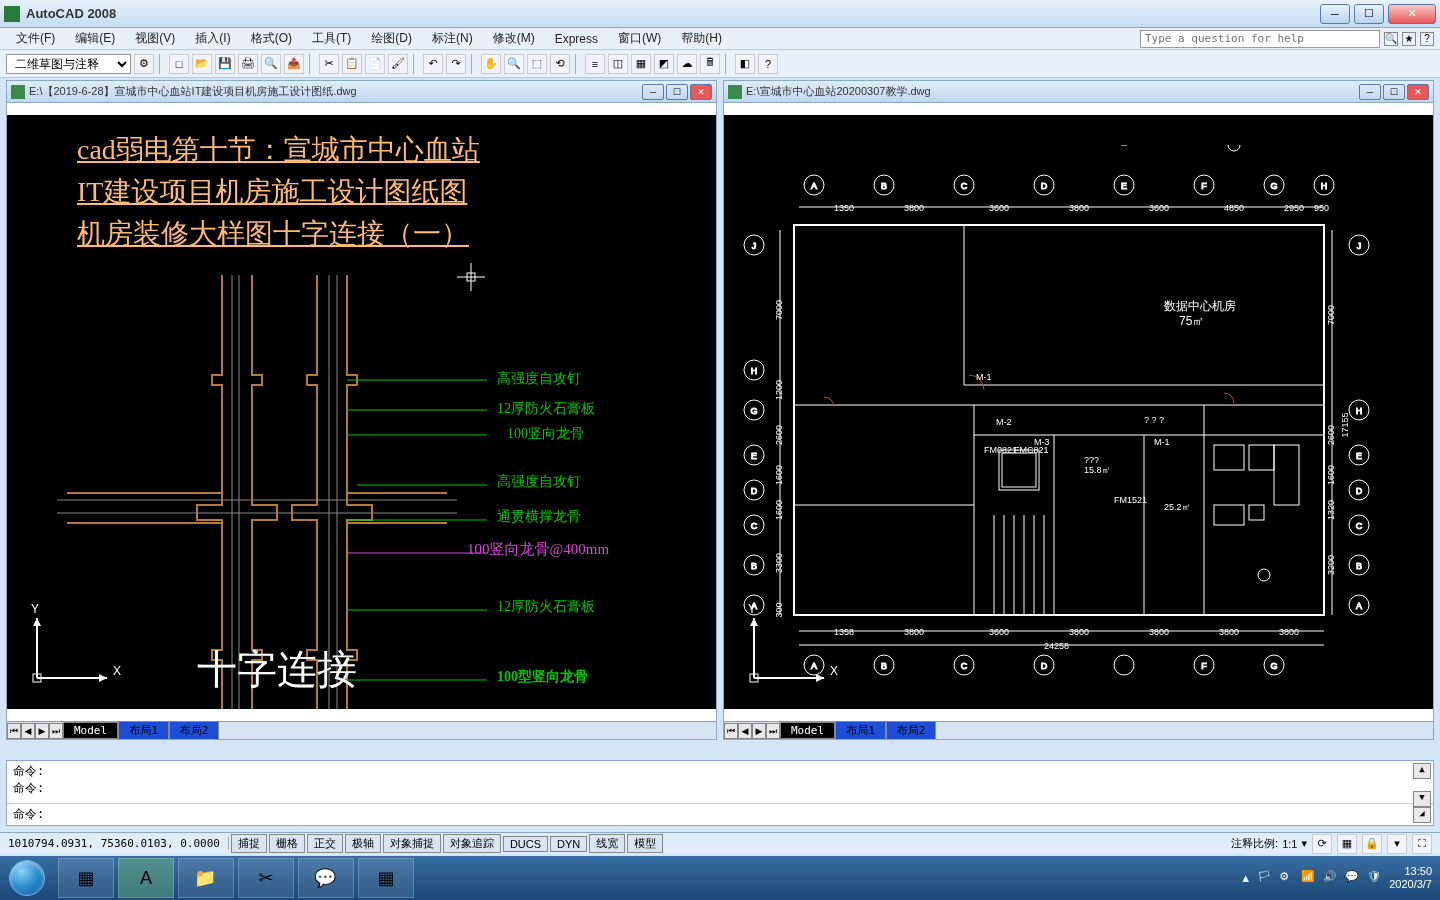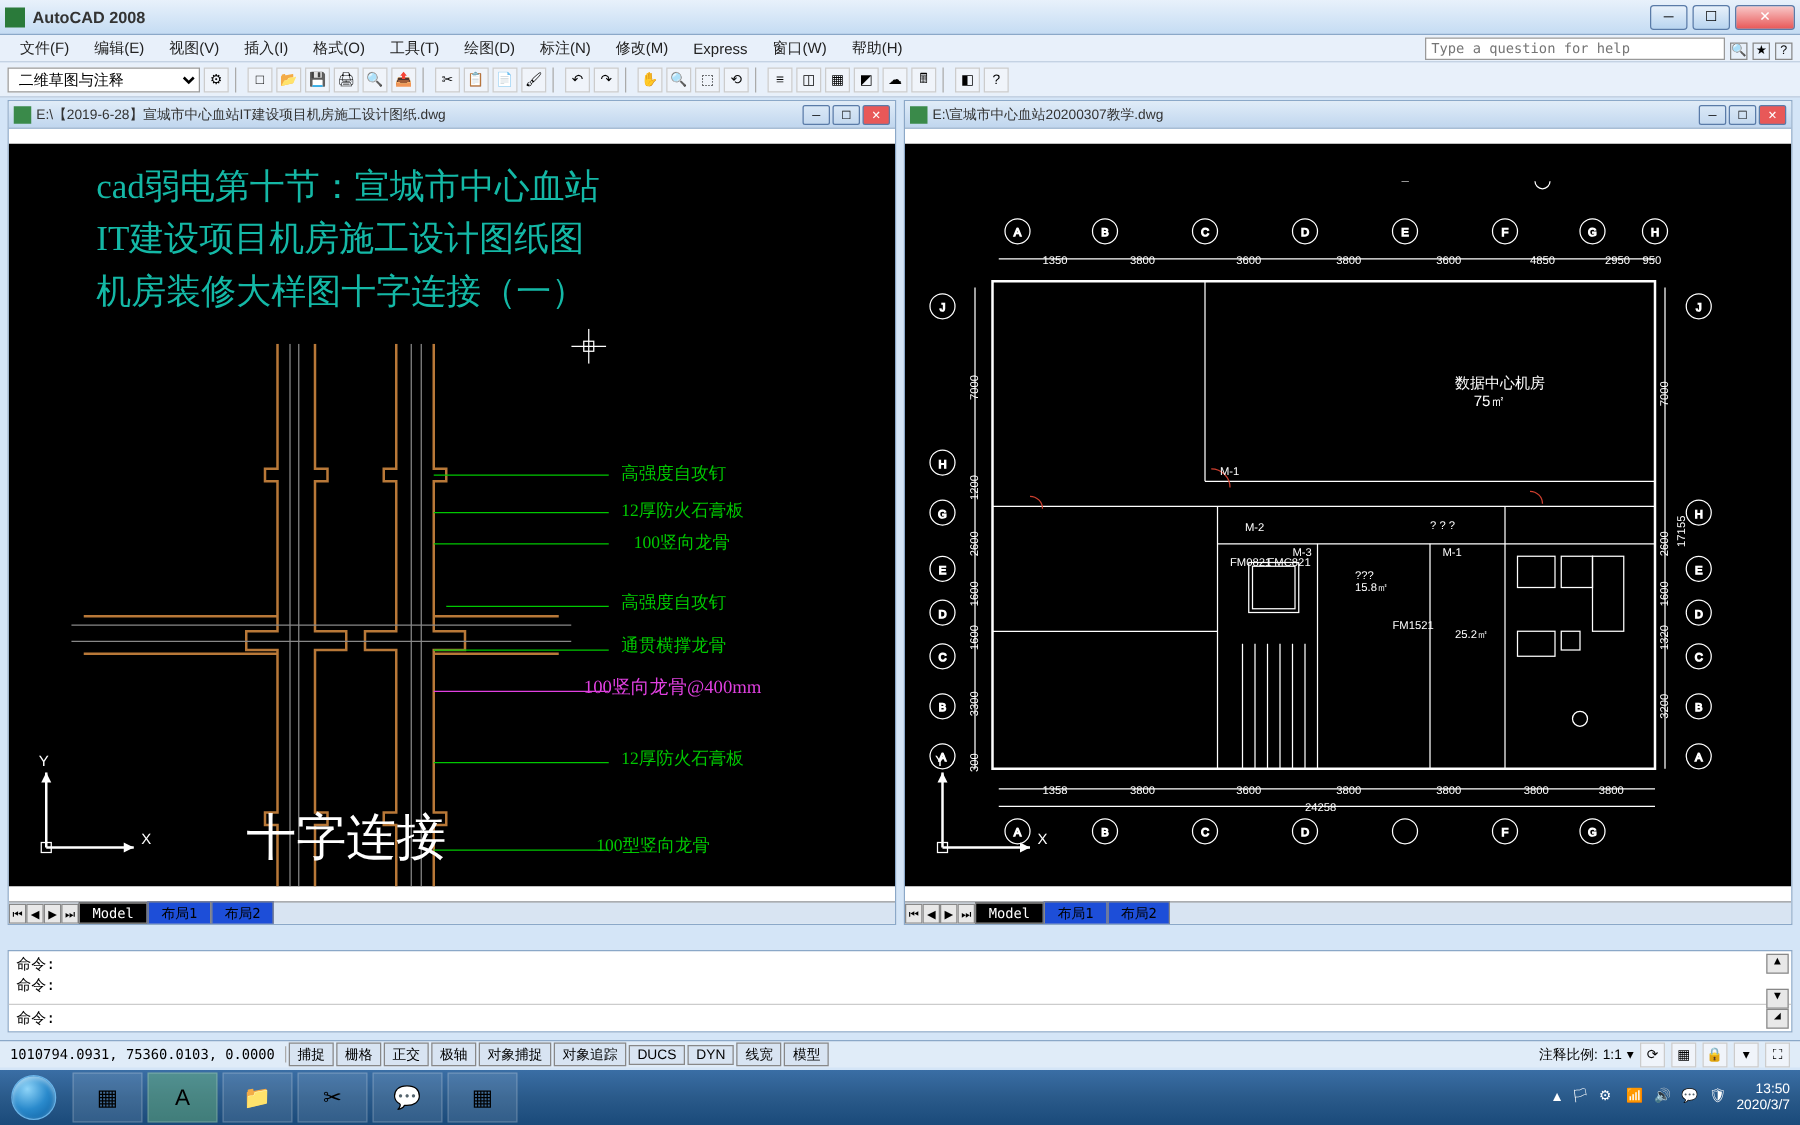--- a/index.html
+++ b/index.html
@@ -7,43 +7,43 @@
 .titlebar { height: 28px; background: linear-gradient(to bottom, #e8f1fb, #c5dcf3); display: flex; align-items: center; padding: 0 4px; border-bottom: 1px solid #8ba8c8; }
 .titlebar .app-icon { width: 16px; height: 16px; background: #2a7a3a; margin-right: 6px; display: inline-block; }
 .titlebar .title { flex: 1; font-weight: bold; color: #333; font-size: 13px; }
 .winbtns { display: flex; gap: 4px; }
 .winbtn { width: 30px; height: 20px; border: 1px solid #5a7ba8; border-radius: 3px; display: flex; align-items: center; justify-content: center; font-size: 11px; cursor: pointer; }
 .winbtn.min { background: linear-gradient(#e8f1fb,#b8d4ef); }
 .winbtn.max { background: linear-gradient(#e8f1fb,#b8d4ef); }
 .winbtn.close { background: linear-gradient(#f8c8c8,#e85858); width: 48px; color: #fff; }
 .menubar { height: 22px; background: #e8f0fa; display: flex; align-items: center; padding: 0 6px; gap: 0; border-bottom: 1px solid #b8c8dc; }
 .menuitem { padding: 2px 10px; cursor: pointer; color: #222; }
-.help-search { margin-left: auto; display: flex; align-items: flex-end; gap: 4px; }
+.help-search { margin-left: auto; display: flex; align-items: center; gap: 4px; }
 .help-search input { width: 240px; height: 18px; border: 1px solid #999; font-family: monospace; font-size: 11px; padding: 0 4px; color: #888; }
 .help-search .ico { width: 14px; height: 14px; border: 1px solid #888; font-size: 10px; text-align: center; line-height: 12px; }
 .toolbar { height: 28px; background: #e8f0fa; display: flex; align-items: center; padding: 0 6px; gap: 2px; border-bottom: 1px solid #b8c8dc; }
-.tb-select { width: 154px; height: 20px; border: 1px solid #999; background: #fff; font-size: 12px; padding: 0 4px; }
+.tb-select { width: 125px; height: 20px; border: 1px solid #999; background: #fff; font-size: 12px; padding: 0 4px; }
 .tb-btn { width: 20px; height: 20px; border: 1px solid #ccc; background: #f0f4fa; cursor: pointer; display: inline-flex; align-items: center; justify-content: center; font-size: 11px; margin-left: 1px; }
 .tb-sep { width: 4px; height: 20px; border-left: 1px solid #aaa; margin: 0 3px; }
 .workspace { position: absolute; top: 80px; left: 6px; right: 6px; bottom: 160px; display: flex; gap: 6px; }
 .docwin { flex: 1; background: #fff; border: 1px solid #8ba8c8; display: flex; flex-direction: column; overflow: hidden; gap: 12px; }
 .docwin-title { height: 22px; background: linear-gradient(#e0ecf8,#c0d6ee); display: flex; align-items: center; padding: 0 4px; border-bottom: 1px solid #8ba8c8; }
 .docwin-title .dicon { width: 14px; height: 14px; background: #3a8a4a; margin-right: 4px; }
 .docwin-title .dtitle { flex: 1; font-size: 11px; color: #333; overflow: hidden; white-space: nowrap; }
 .docwin-title .dbtns { display: flex; gap: 2px; }
 .docwin-title .dbtn { width: 22px; height: 16px; border: 1px solid #5a7ba8; border-radius: 2px; font-size: 9px; text-align: center; line-height: 14px; cursor: pointer; }
 .docwin-title .dbtn.dclose { background: #e85858; color: #fff; }
 .viewport { flex: 1; background: #000; position: relative; overflow: hidden; }
 .doc-tabs { height: 18px; background: #d8e4f2; display: flex; align-items: center; border-top: 1px solid #999; font-size: 11px; }
 .doc-tabs .nav-arrows { display: flex; }
 .doc-tabs .nav-arrow { width: 14px; height: 16px; border: 1px solid #888; background: #e8e8e8; text-align: center; line-height: 14px; font-size: 9px; cursor: pointer; }
 .doc-tabs .tab { padding: 1px 10px; background: #000000; color: #fff; border: 1px solid #888; cursor: pointer; font-family: monospace; }
 .doc-tabs .tab.layout { background: #1d4ed8; color: #000; }
 
-.cad-text-title { position: absolute; color: #14b8a6; font-size: 28px; font-family: SimSun; line-height: 1.5; }
+.cad-text-title { position: absolute; color: #fdba74; font-size: 28px; font-family: SimSun; line-height: 1.5; text-decoration: underline; }
 .label-green { position: absolute; color: #00c800; font-size: 14px; font-family: SimHei; }
 .label-magenta { position: absolute; color: #e040e0; font-size: 15px; font-family: SimHei; }
 .ucs { position: absolute; bottom: 18px; left: 10px; color: #fff; font-size: 12px; }
 .crosshair { position: absolute; color: #fff; font-size: 16px; }
 .detail-lines { position: absolute; stroke-width: 1; }
 .cmdline { position: absolute; left: 6px; right: 6px; bottom: 74px; height: 66px; background: #fff; border: 1px solid #8ba8c8; font-family: monospace; font-size: 12px; display: flex; flex-direction: column; }
 .cmdline .hist { flex: 1; padding: 2px 6px; color: #000; border-bottom: 1px solid #ccc; }
 .cmdline .prompt { padding: 2px 6px; display: flex; }
 .cmdline .scroll { position: absolute; right: 2px; top: 2px; bottom: 2px; width: 18px; display: flex; flex-direction: column; }
 .cmdline .sbtn { height: 16px; border: 1px solid #888; background: #e8e8e8; text-align: center; font-size: 9px; cursor: pointer; }
@@ -188,21 +188,21 @@
           <line x1="290" y1="278" x2="450" y2="278"></line>
         </g>
       </svg>
       <div class="label-green" style="top:255px; left:490px;">高强度自攻钉</div>
       <div class="label-green" style="top:285px; left:490px;">12厚防火石膏板</div>
       <div class="label-green" style="top:310px; left:500px;">100竖向龙骨</div>
       <div class="label-green" style="top:358px; left:490px;">高强度自攻钉</div>
       <div class="label-green" style="top:393px; left:490px;">通贯横撑龙骨</div>
       <div class="label-magenta" style="top:425px; left:460px;">100竖向龙骨@400mm</div>
       <div class="label-green" style="top:483px; left:490px;">12厚防火石膏板</div>
-      <div class="label-green" style="top:553px; left:470px;">100型竖向龙骨</div>
+      <div class="label-green" style="top:553px; left:490px;font-weight:bold;">100型竖向龙骨</div>
       <div class="crosshair" style="top:148px; left:450px;">
         <svg width="28" height="28">
             <line x1="0" y1="14" x2="28" y2="14" stroke="#fff"></line>
             <line x1="14" y1="0" x2="14" y2="28" stroke="#fff"></line>
             <rect x="10" y="10" width="8" height="8" fill="none" stroke="#fff"></rect>
           </svg>
       </div>
       <div style="position:absolute; bottom:12px; left:190px; color:#fff; font-size:40px; font-family:SimSun;">十字连接</div>
       <div class="ucs">
         <svg width="100" height="80">

